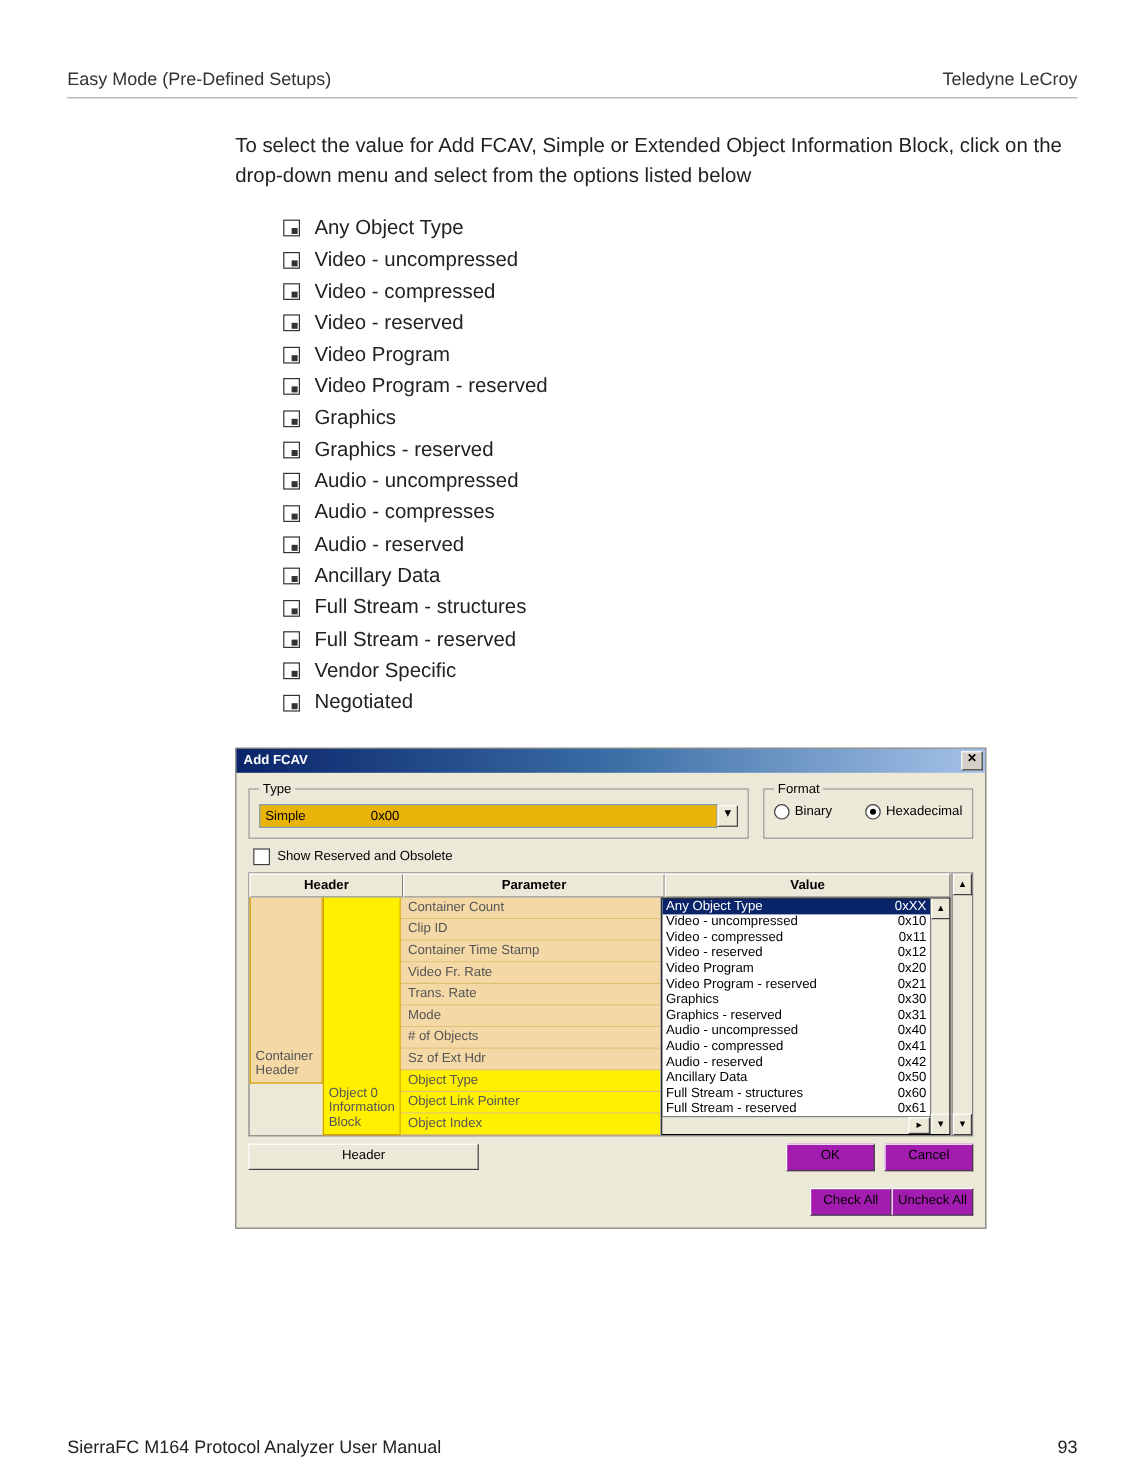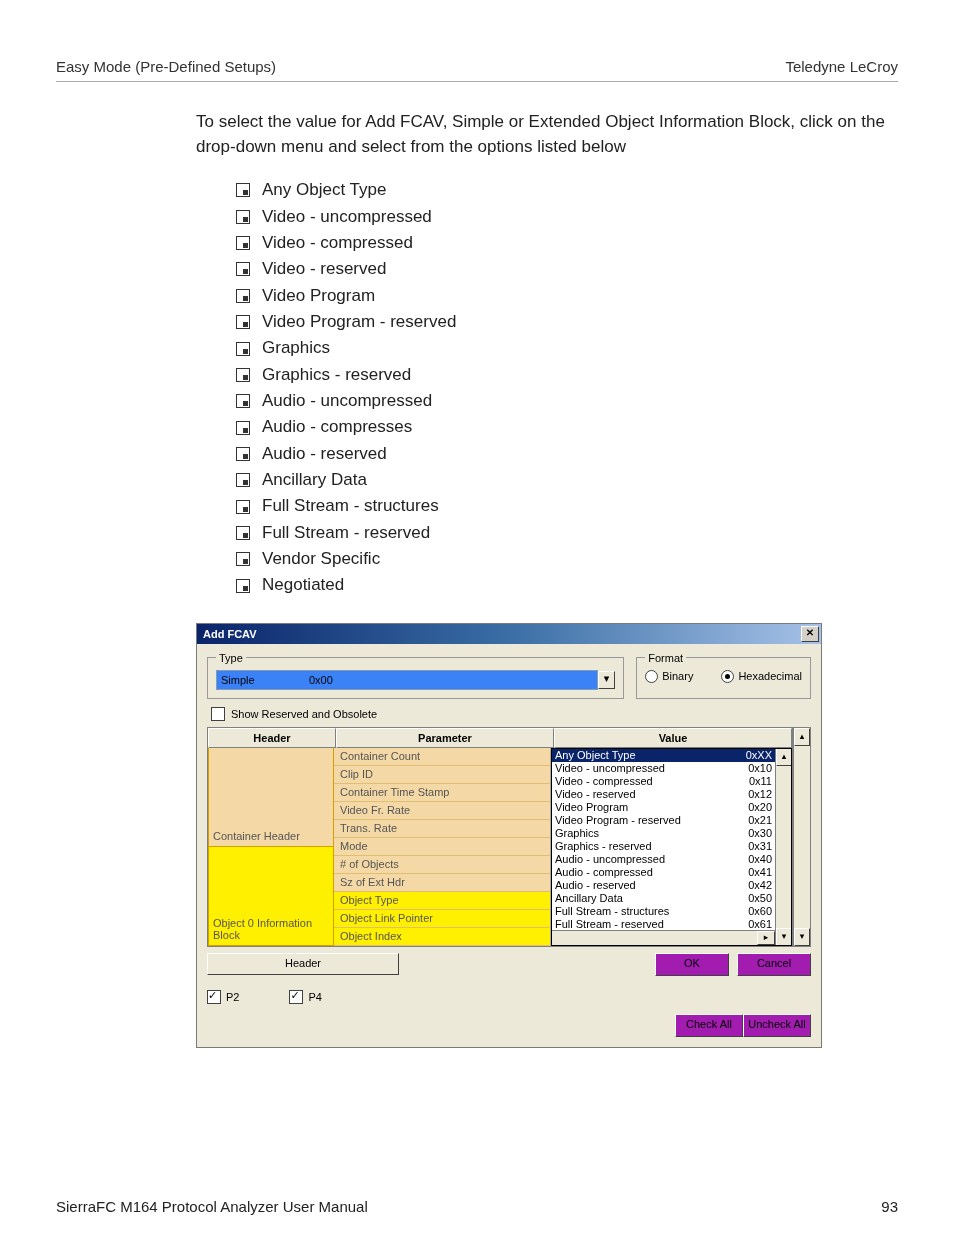--- a/index.html
+++ b/index.html
@@ -16,38 +16,38 @@
   .tbar{height:20px;background:linear-gradient(90deg,#0a246a 0%,#3a6ea5 50%,#a6c2e8 100%);display:flex;align-items:center;justify-content:space-between;padding:0 2px 0 6px;}
   .tbar .title{color:#fff;font-weight:bold;font-size:11px;}
   .closebtn{width:16px;height:14px;background:#d4d0c8;border:1px solid #fff;border-right-color:#404040;border-bottom-color:#404040;font:bold 10px/12px Arial;text-align:center;}
   .body{padding:8px 10px 10px 10px;}
   .row1{display:flex;gap:12px;}
   fieldset{border:1px solid #999;padding:6px 8px 8px 8px;margin:0;}
   fieldset legend{font-size:11px;padding:0 3px;}
   .type-fs{flex:1;}
   .fmt-fs{width:150px;}
   .combo{display:flex;align-items:center;}
-  .combo-in{height:18px;border:1px solid #7f9db9;background:#3b82f6;display:flex;align-items:center;width:100%;}
+  .combo-in{height:18px;border:1px solid #7f9db9;background:#eab308;display:flex;align-items:center;width:100%;}
   .combo-in .c1{width:84px;padding-left:4px;}
   .combo-in .c2{flex:1;padding-left:4px;}
   .combo-btn{width:16px;height:16px;background:#ece9d8;border:1px solid #fff;border-right-color:#404040;border-bottom-color:#404040;text-align:center;line-height:12px;}
   .radio{display:flex;gap:28px;align-items:center;}
   .rcircle{width:11px;height:11px;border:1px solid #404040;border-radius:50%;background:#fff;display:inline-flex;align-items:center;justify-content:center;}
   .rcircle.sel::after{content:"";width:5px;height:5px;background:#000;border-radius:50%;}
   .radio span{display:flex;align-items:center;gap:4px;}
   .cb{width:12px;height:12px;border:1px solid #404040;background:#fff;display:inline-block;vertical-align:middle;margin-right:6px;}
   .sro{margin:8px 0 6px 4px;display:flex;align-items:center;}
   
   .gridwrap{display:flex;}
   .grid{flex:1;border:1px solid #808080;}
   .ghead{display:flex;background:#ece9d8;}
   .gh{border:1px solid #fff;border-right-color:#808080;border-bottom-color:#808080;background:#ece9d8;text-align:center;font-weight:bold;font-size:11px;padding:3px 0;}
   .gh.h1{width:126px;} .gh.h2{width:216px;} .gh.h3{flex:1;}
   .gbody{display:flex;height:198px;position:relative;}
-  .colH{width:126px;display:flex;flex-direction:column;}
+  .colH{width:126px;display:flex;flex-direction:row;}
   .colP{width:216px;display:flex;flex-direction:column;}
   .colV{flex:1;position:relative;border-left:1px solid #aaa;}
   .hcell{flex:1;border:1px solid #d4a000;border-top:none;display:flex;align-items:flex-end;padding:0 4px 4px 4px;font-size:11px;color:#555;}
   .hcell.s1{background:#f4d9a6;height:150px;}
   .hcell.s2{background:#fff000;flex:1;}
   .pcell{height:18px;padding:2px 6px;font-size:11px;color:#555;border-bottom:1px solid #e0c070;}
   .pcell.o{background:#f4d9a6;} .pcell.y{background:#fff000;}
   
   .dd{position:absolute;top:0;left:0;right:0;bottom:0;background:#fff;border:1px solid #000;box-sizing:border-box;overflow:hidden;}
   .ddrow{display:flex;justify-content:space-between;padding:0 3px;font-size:11px;line-height:13px;}
@@ -291,30 +291,20 @@
 
       <div class="okrow">
         <div class="hdrbtn">Header</div>
         <div style="display:flex;gap:8px;">
           <div class="btn">OK</div>
           <div class="btn">Cancel</div>
         </div>
       </div>
 
       <div class="pgrid">
-        <div class="prow">
-          <span class="pchk">
-              <span class="cbv"></span>
-              <span>P2</span>
-            </span>
-          <span class="pchk">
-              <span class="cbv"></span>
-              <span>P4</span>
-            </span>
-        </div>
       </div>
       <div class="cabtns">
         <div class="btn">Check All</div>
         <div class="btn">Uncheck All</div>
       </div>
     </div>
   </div>
 
   <div class="ftr">
     <span>SierraFC M164 Protocol Analyzer User Manual</span>

